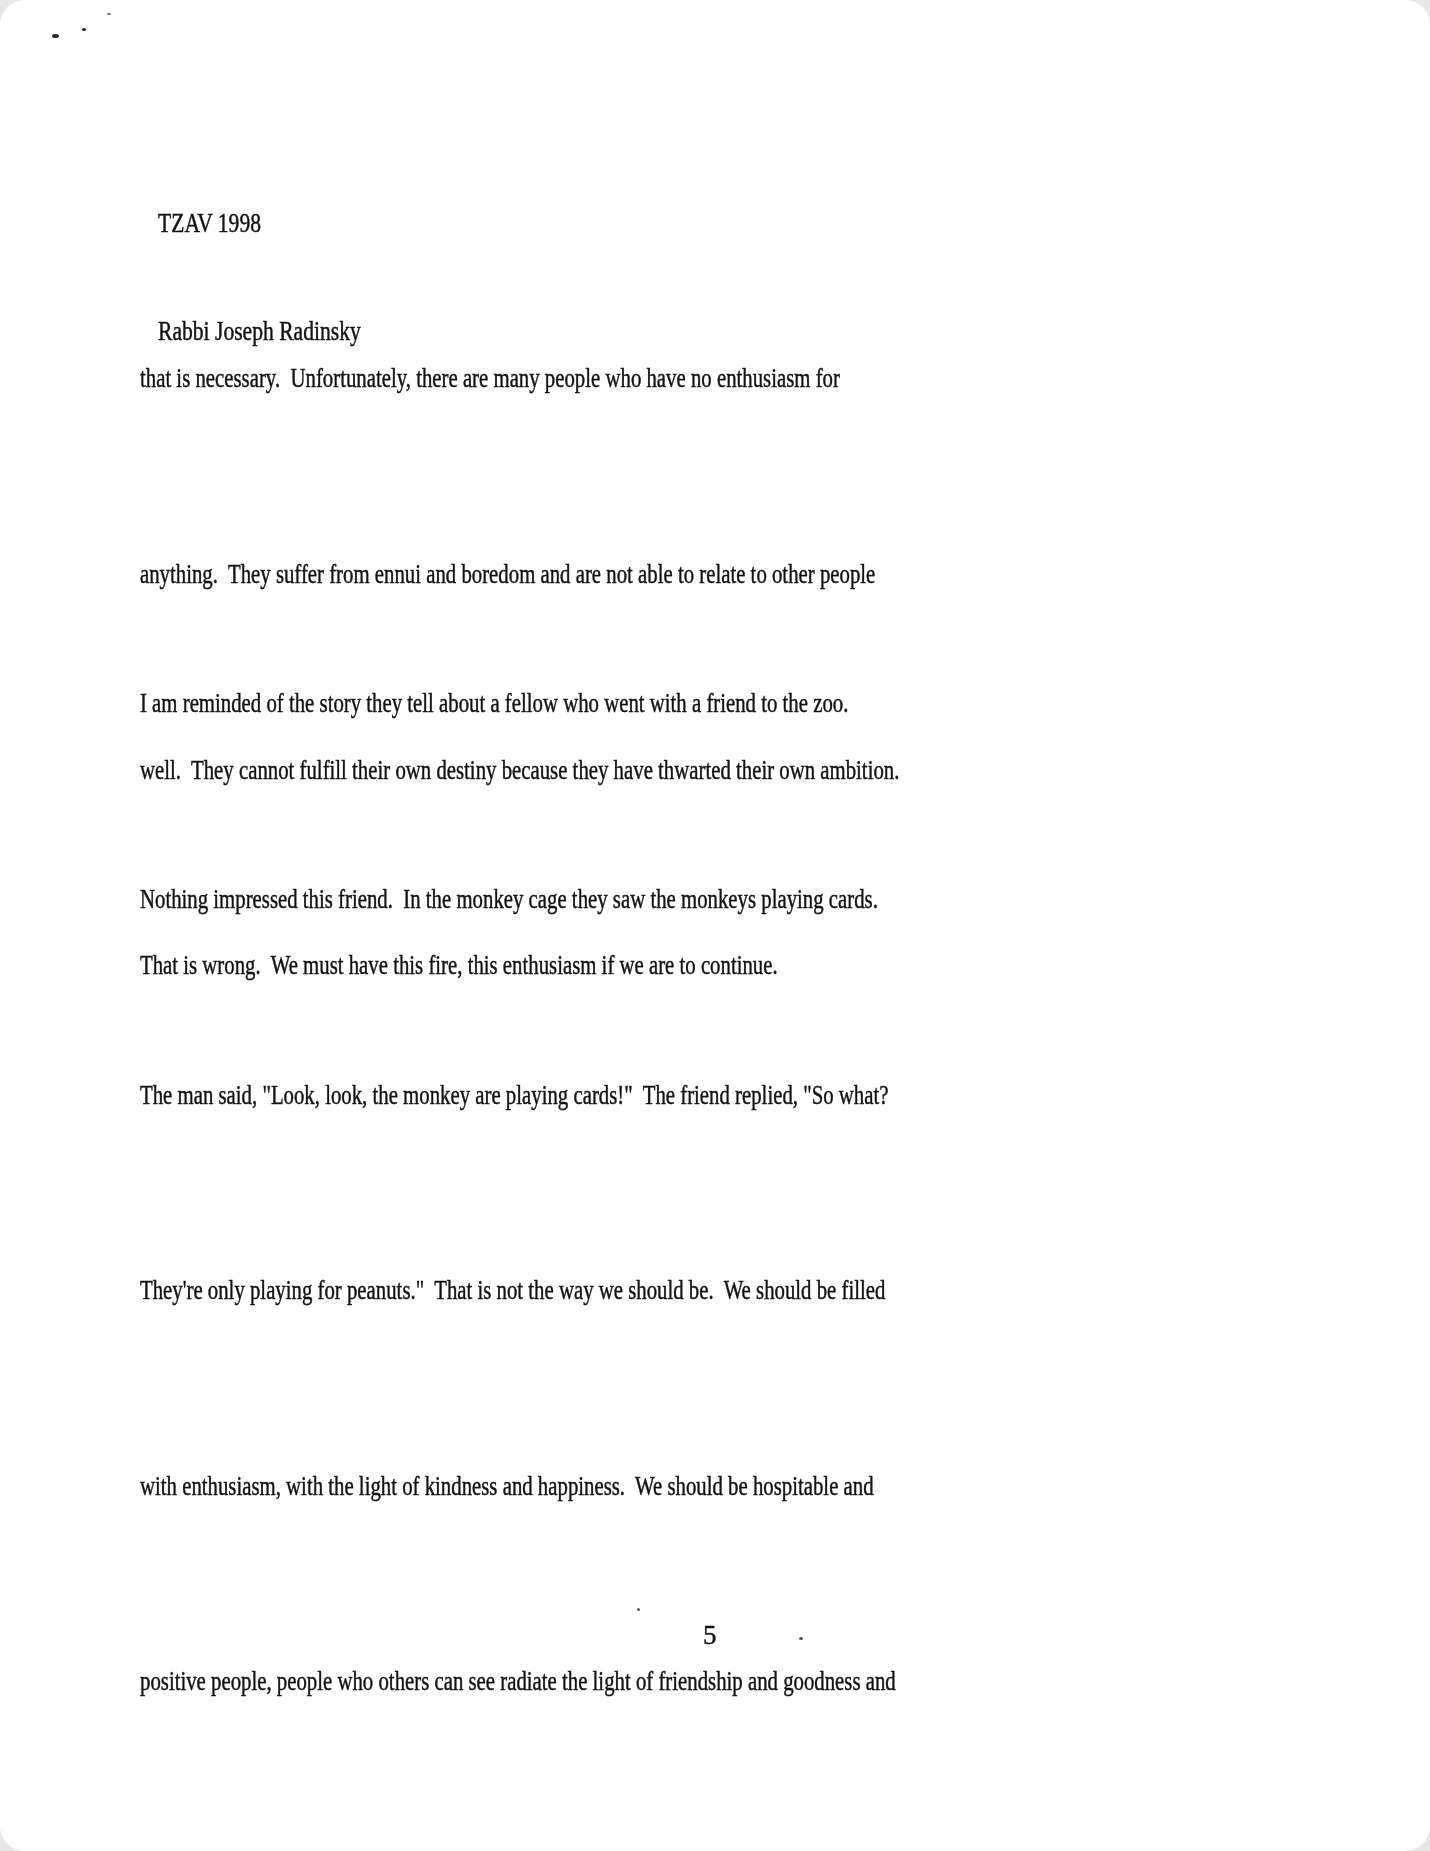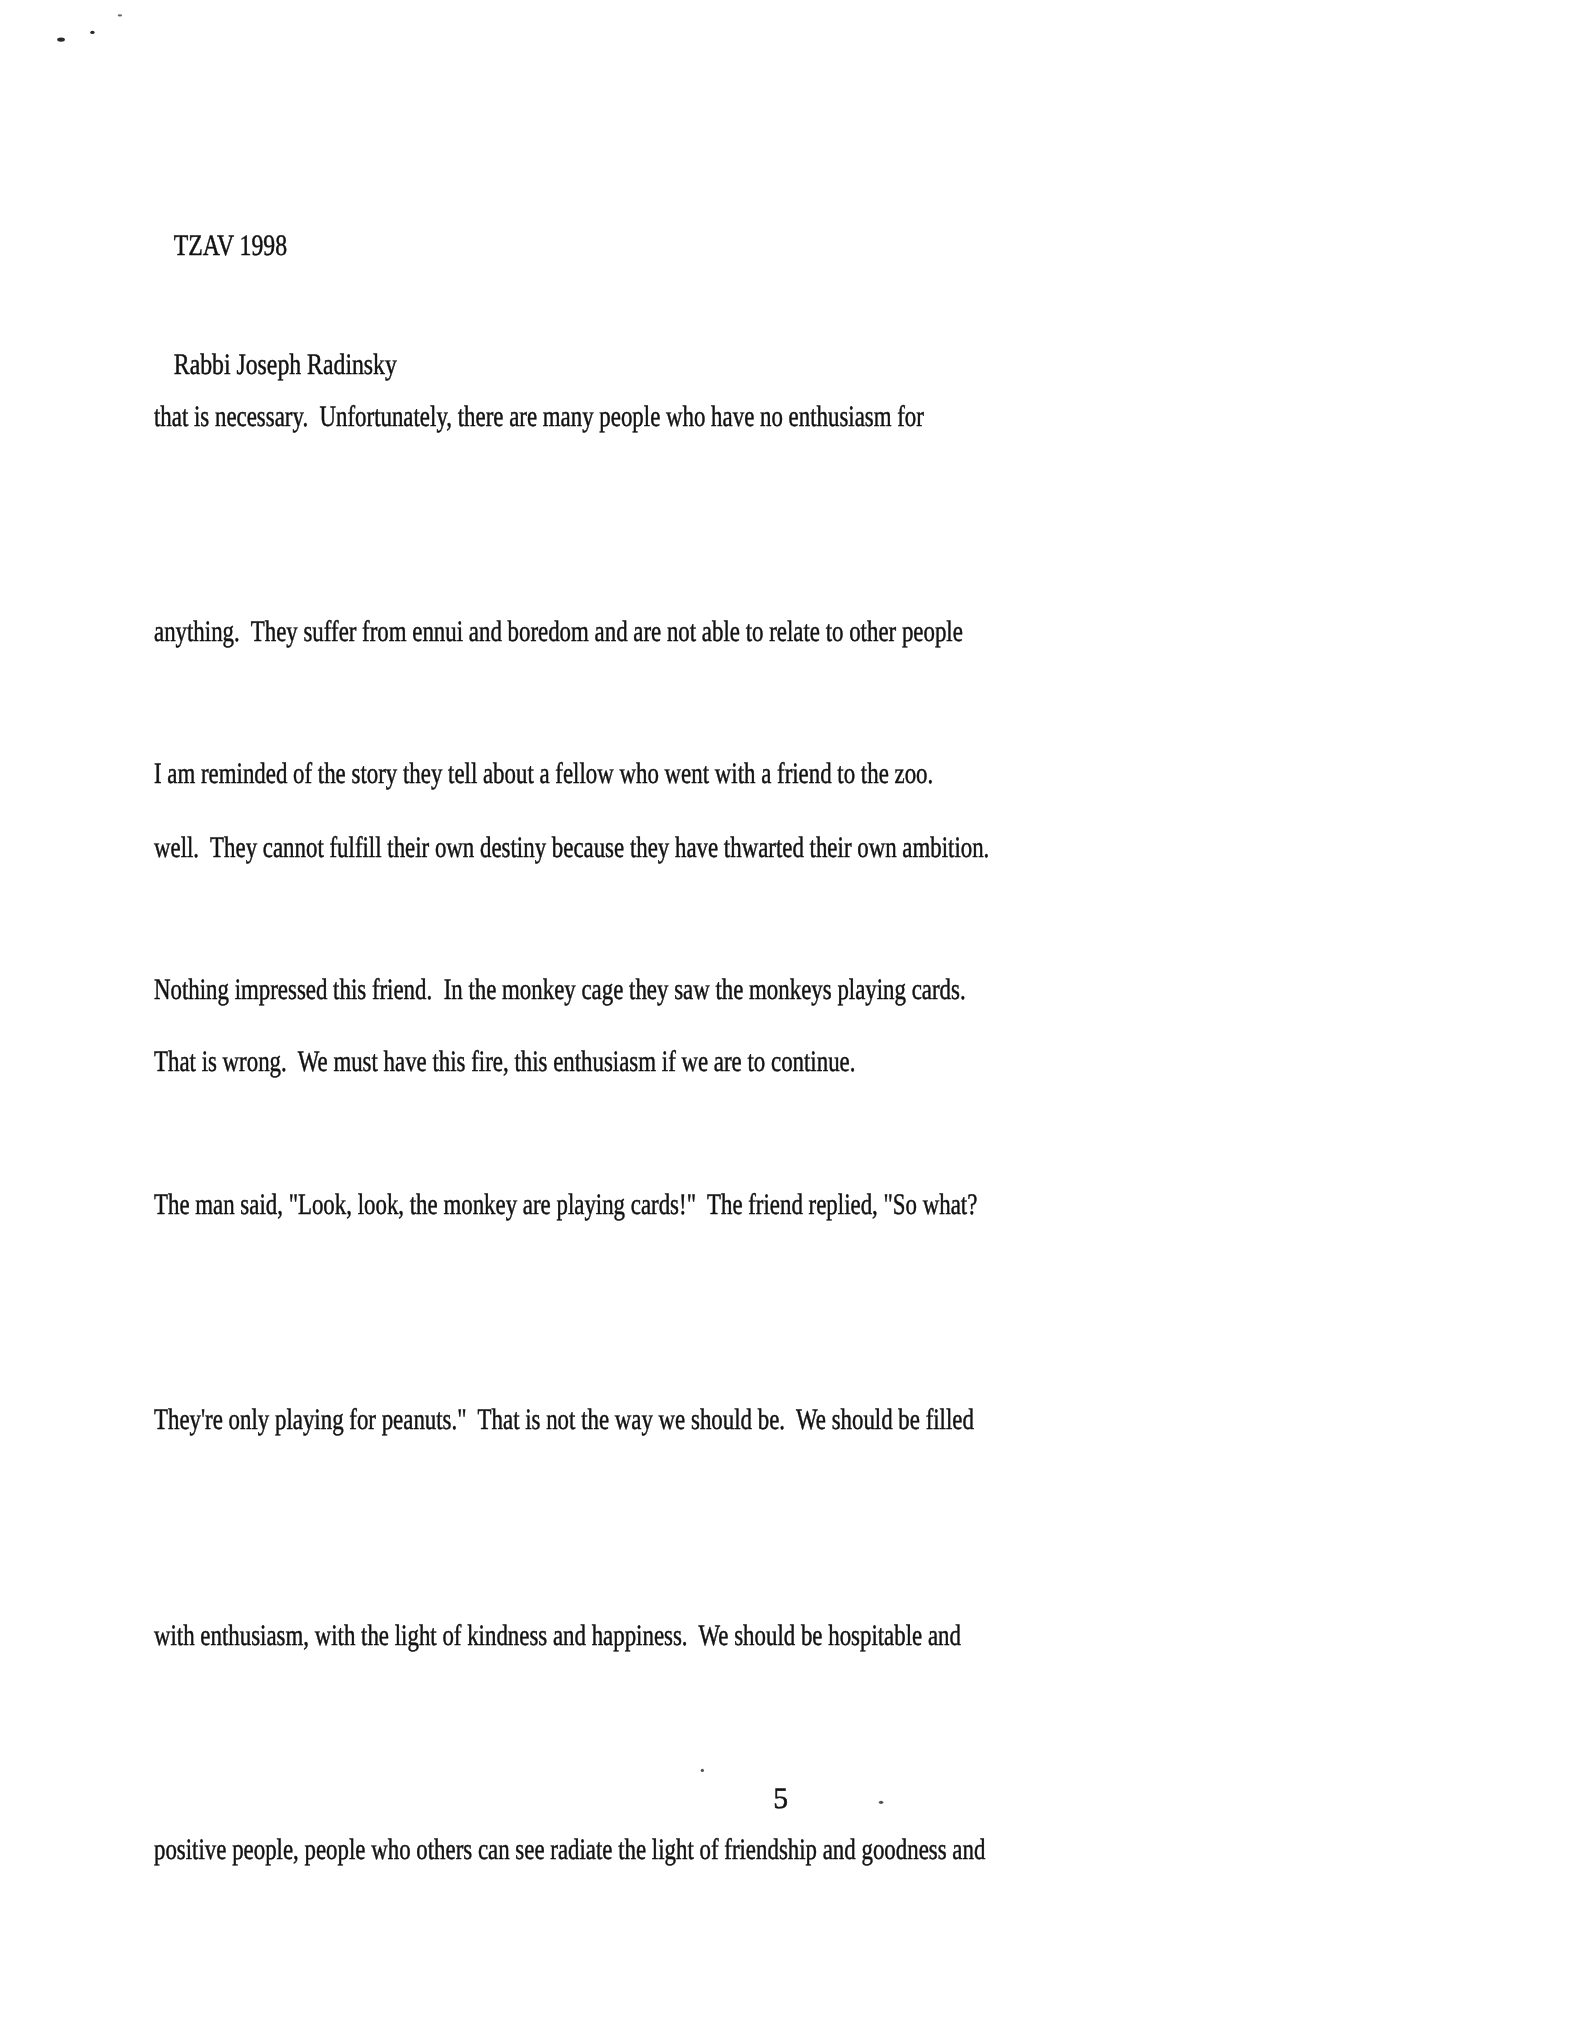--- a/index.html
+++ b/index.html
@@ -8,20 +8,21 @@
     background: #e8e8e8;
   }
   .page {
     position: relative;
     width: 1430px;
     height: 1851px;
     background: #ffffff;
     overflow: hidden;
     font-family: "Liberation Serif", "DejaVu Serif", serif;
     color: #121212;
+    border-radius: 25px;
   }
   .ink {
     -webkit-text-stroke: 0.45px #141414;
   }
   .doc-header {
     position: absolute;
     left: 158px;
     top: 133px;
     font-size: 27px;
     line-height: 36px;

